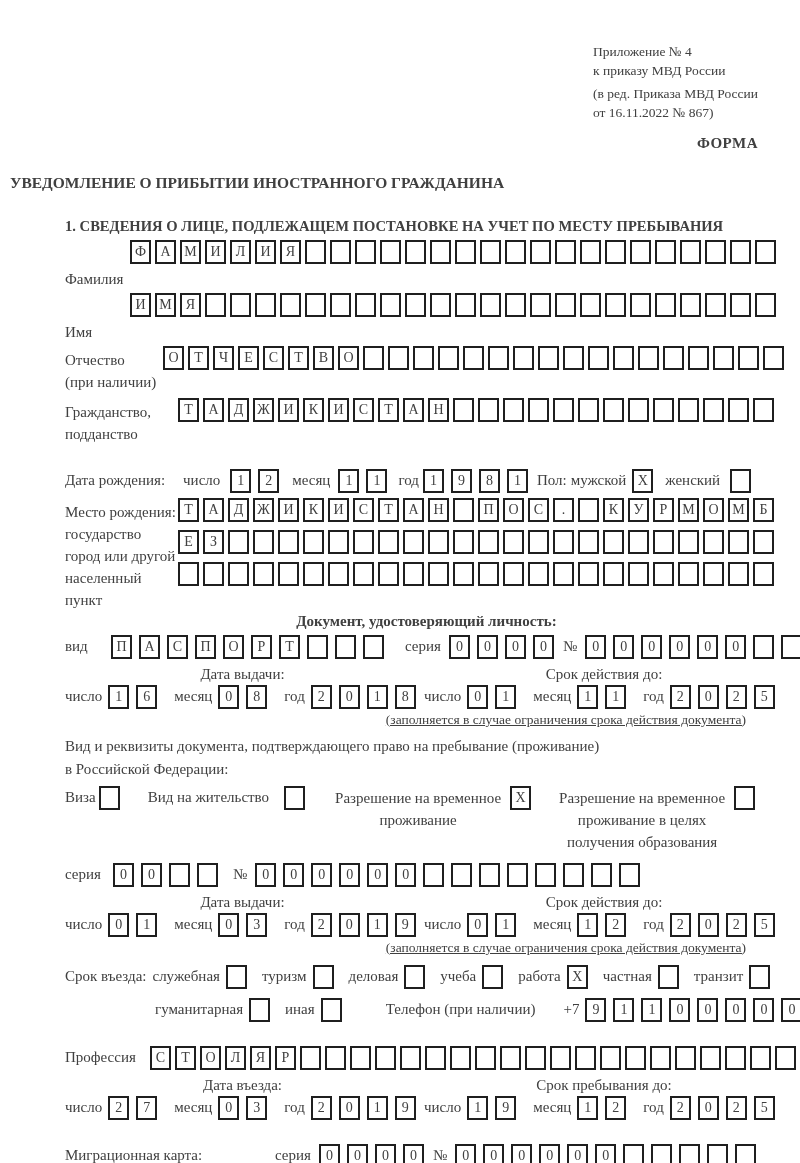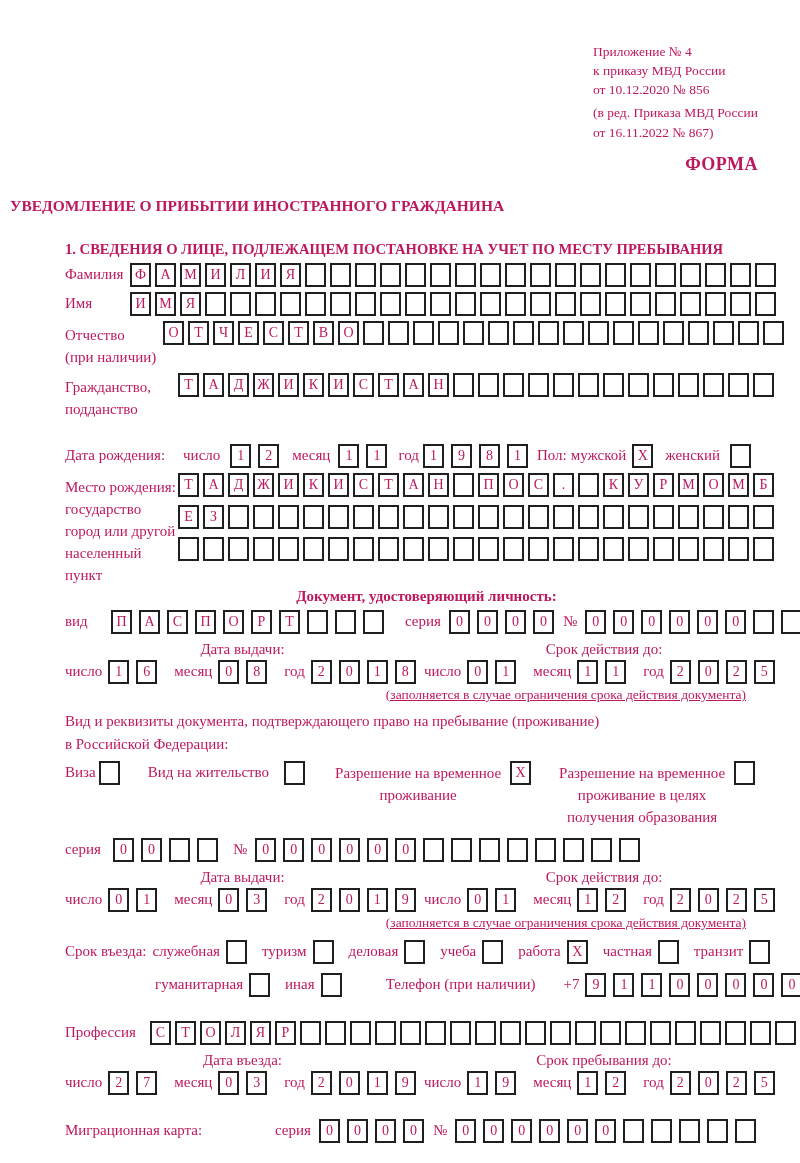--- a/index.html
+++ b/index.html
@@ -1,41 +1,41 @@
 <!DOCTYPE html>
 <html><head>
 <meta charset="utf-8">
 <style>
   * { box-sizing: border-box; }
   html,body { margin:0; padding:0; background:#f3f3f3; }
   body { width:800px; }
   .page {
-    width:800px; height:1163px; background:#ffffff; color:#be185d;
+    width:800px; height:1163px; background:#ffffff; color:#404040;
     font-family:"Liberation Serif","DejaVu Serif",serif; font-size:15px;
     padding:42px 12px 20px 65px; position:relative; overflow:hidden;
   }
   
   .ref-block { margin-left:auto; width:195px; font-size:13.5px; line-height:1.42; }
   .ref-amend { margin-top:4px; }
-  .forma { text-align:right; padding-right:30px; font-weight:bold; font-size:18px; margin-top:12px; letter-spacing:.5px; }
+  .forma { text-align:right; padding-right:30px; font-weight:bold; font-size:15px; margin-top:12px; letter-spacing:.5px; }
   
   .title { margin:16px 0 0 -55px; width:790px; font-weight:bold; font-size:15.5px; line-height:30px; }
   .uline { display:inline-block; width:62px; border-bottom:2px solid #222; height:14px; margin-left:10px; }
   .sec-heading { margin-top:20px; font-weight:bold; font-size:14.6px; }
   
   .cellrow { display:flex; flex-wrap:nowrap; align-items:flex-start; }
   .cell {
     display:inline-flex; align-items:center; justify-content:center;
     width:21px; height:24px; border:2px solid #1f1f1f; margin-right:4px;
     font-size:14px; line-height:1; flex:0 0 auto; background:#fff;
   }
   .spaced .cell { margin-right:7px; }
   .row { display:flex; align-items:flex-start; margin-top:5px; }
   .row .lbl { flex:0 0 auto; padding-top:3px; }
-  .w65 { width:65px; } .w98 { width:98px; } .w113 { width:113px; } .w85 { width:85px; }
+  .w65 { width:65px;margin-top:28px; } .w98 { width:98px; } .w113 { width:113px; } .w85 { width:85px; }
   .lbl-lines div { line-height:22px; }
   .stack > .cellrow { margin-bottom:8px; }
   .center-b { text-align:center; font-weight:bold; margin-top:8px; font-size:15px; }
   
   .dual-head { display:flex; margin-top:7px; }
   .dual-head .dh-left { width:355px; text-align:center; }
   .dual-head .dh-right { flex:1; text-align:center; }
   .dual-dates { display:flex; margin-top:2px; }
   .dual-dates .dleft { width:355px; }
   .dual-dates .dright { flex:1; padding-left:4px; }
@@ -56,21 +56,20 @@
   .mt8 { margin-top:24px; } .mt10 { margin-top:10px; }
 </style>
 </head>
 <body>
 
 <div class="page">
 
   <div class="ref-block">
     <div>Приложение № 4</div>
     <div>к приказу МВД России</div>
-    <div>от 10.12.2020 № 856</div>
     <div class="ref-amend">
       <div>(в ред. Приказа МВД России</div>
       <div>от 16.11.2022 № 867)</div>
     </div>
   </div>
   <div class="forma">ФОРМА</div>
 
   <div class="title">
     <div>УВЕДОМЛЕНИЕ О ПРИБЫТИИ ИНОСТРАННОГО ГРАЖДАНИНА</div>
   </div>

